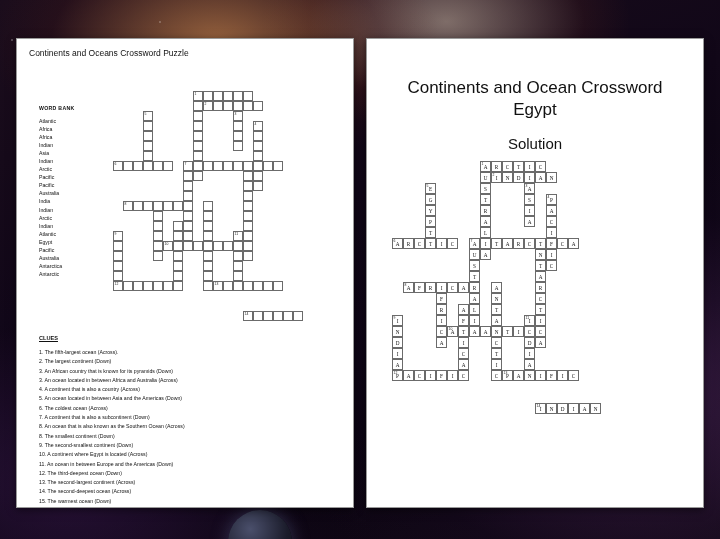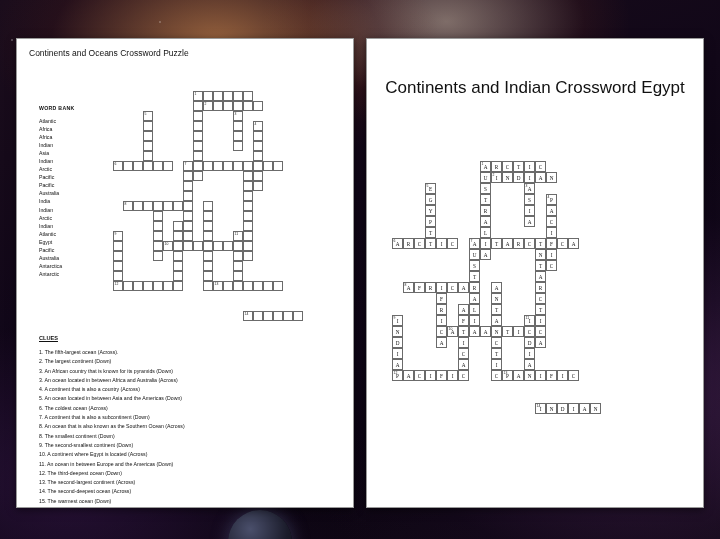--- a/index.html
+++ b/index.html
@@ -379,23 +379,24 @@
         <div class="cell" style="left: 140px; top: 220px; width: 10px; height: 10px;"></div>
         <div class="cell" style="left: 150px; top: 220px; width: 10px; height: 10px;"></div>
         <div class="cell" style="left: 160px; top: 220px; width: 10px; height: 10px;"></div>
         <div class="cell" style="left: 170px; top: 220px; width: 10px; height: 10px;"></div>
         <div class="cell" style="left: 180px; top: 220px; width: 10px; height: 10px;"></div>
       </div>
   </div>
 
   <div class="sheet" id="sheet-right">
     <div class="right-title">
-      <span>Continents and Indian Crossword</span>
+      <span>Continents and Ocean Crossword</span>
       <span>Egypt</span>
     </div>
+    <div class="right-subtitle">Solution</div>
     <div class="grid" id="grid-solution" style="left:14px; top:122px;">
         <div class="cell" style="left: 99px; top: 0px; width: 11px; height: 11px;">
           <span class="num">1</span>
           <span class="ltr">A</span>
         </div>
         <div class="cell" style="left: 110px; top: 0px; width: 11px; height: 11px;">
           <span class="ltr">R</span>
         </div>
         <div class="cell" style="left: 121px; top: 0px; width: 11px; height: 11px;">
           <span class="ltr">C</span>

